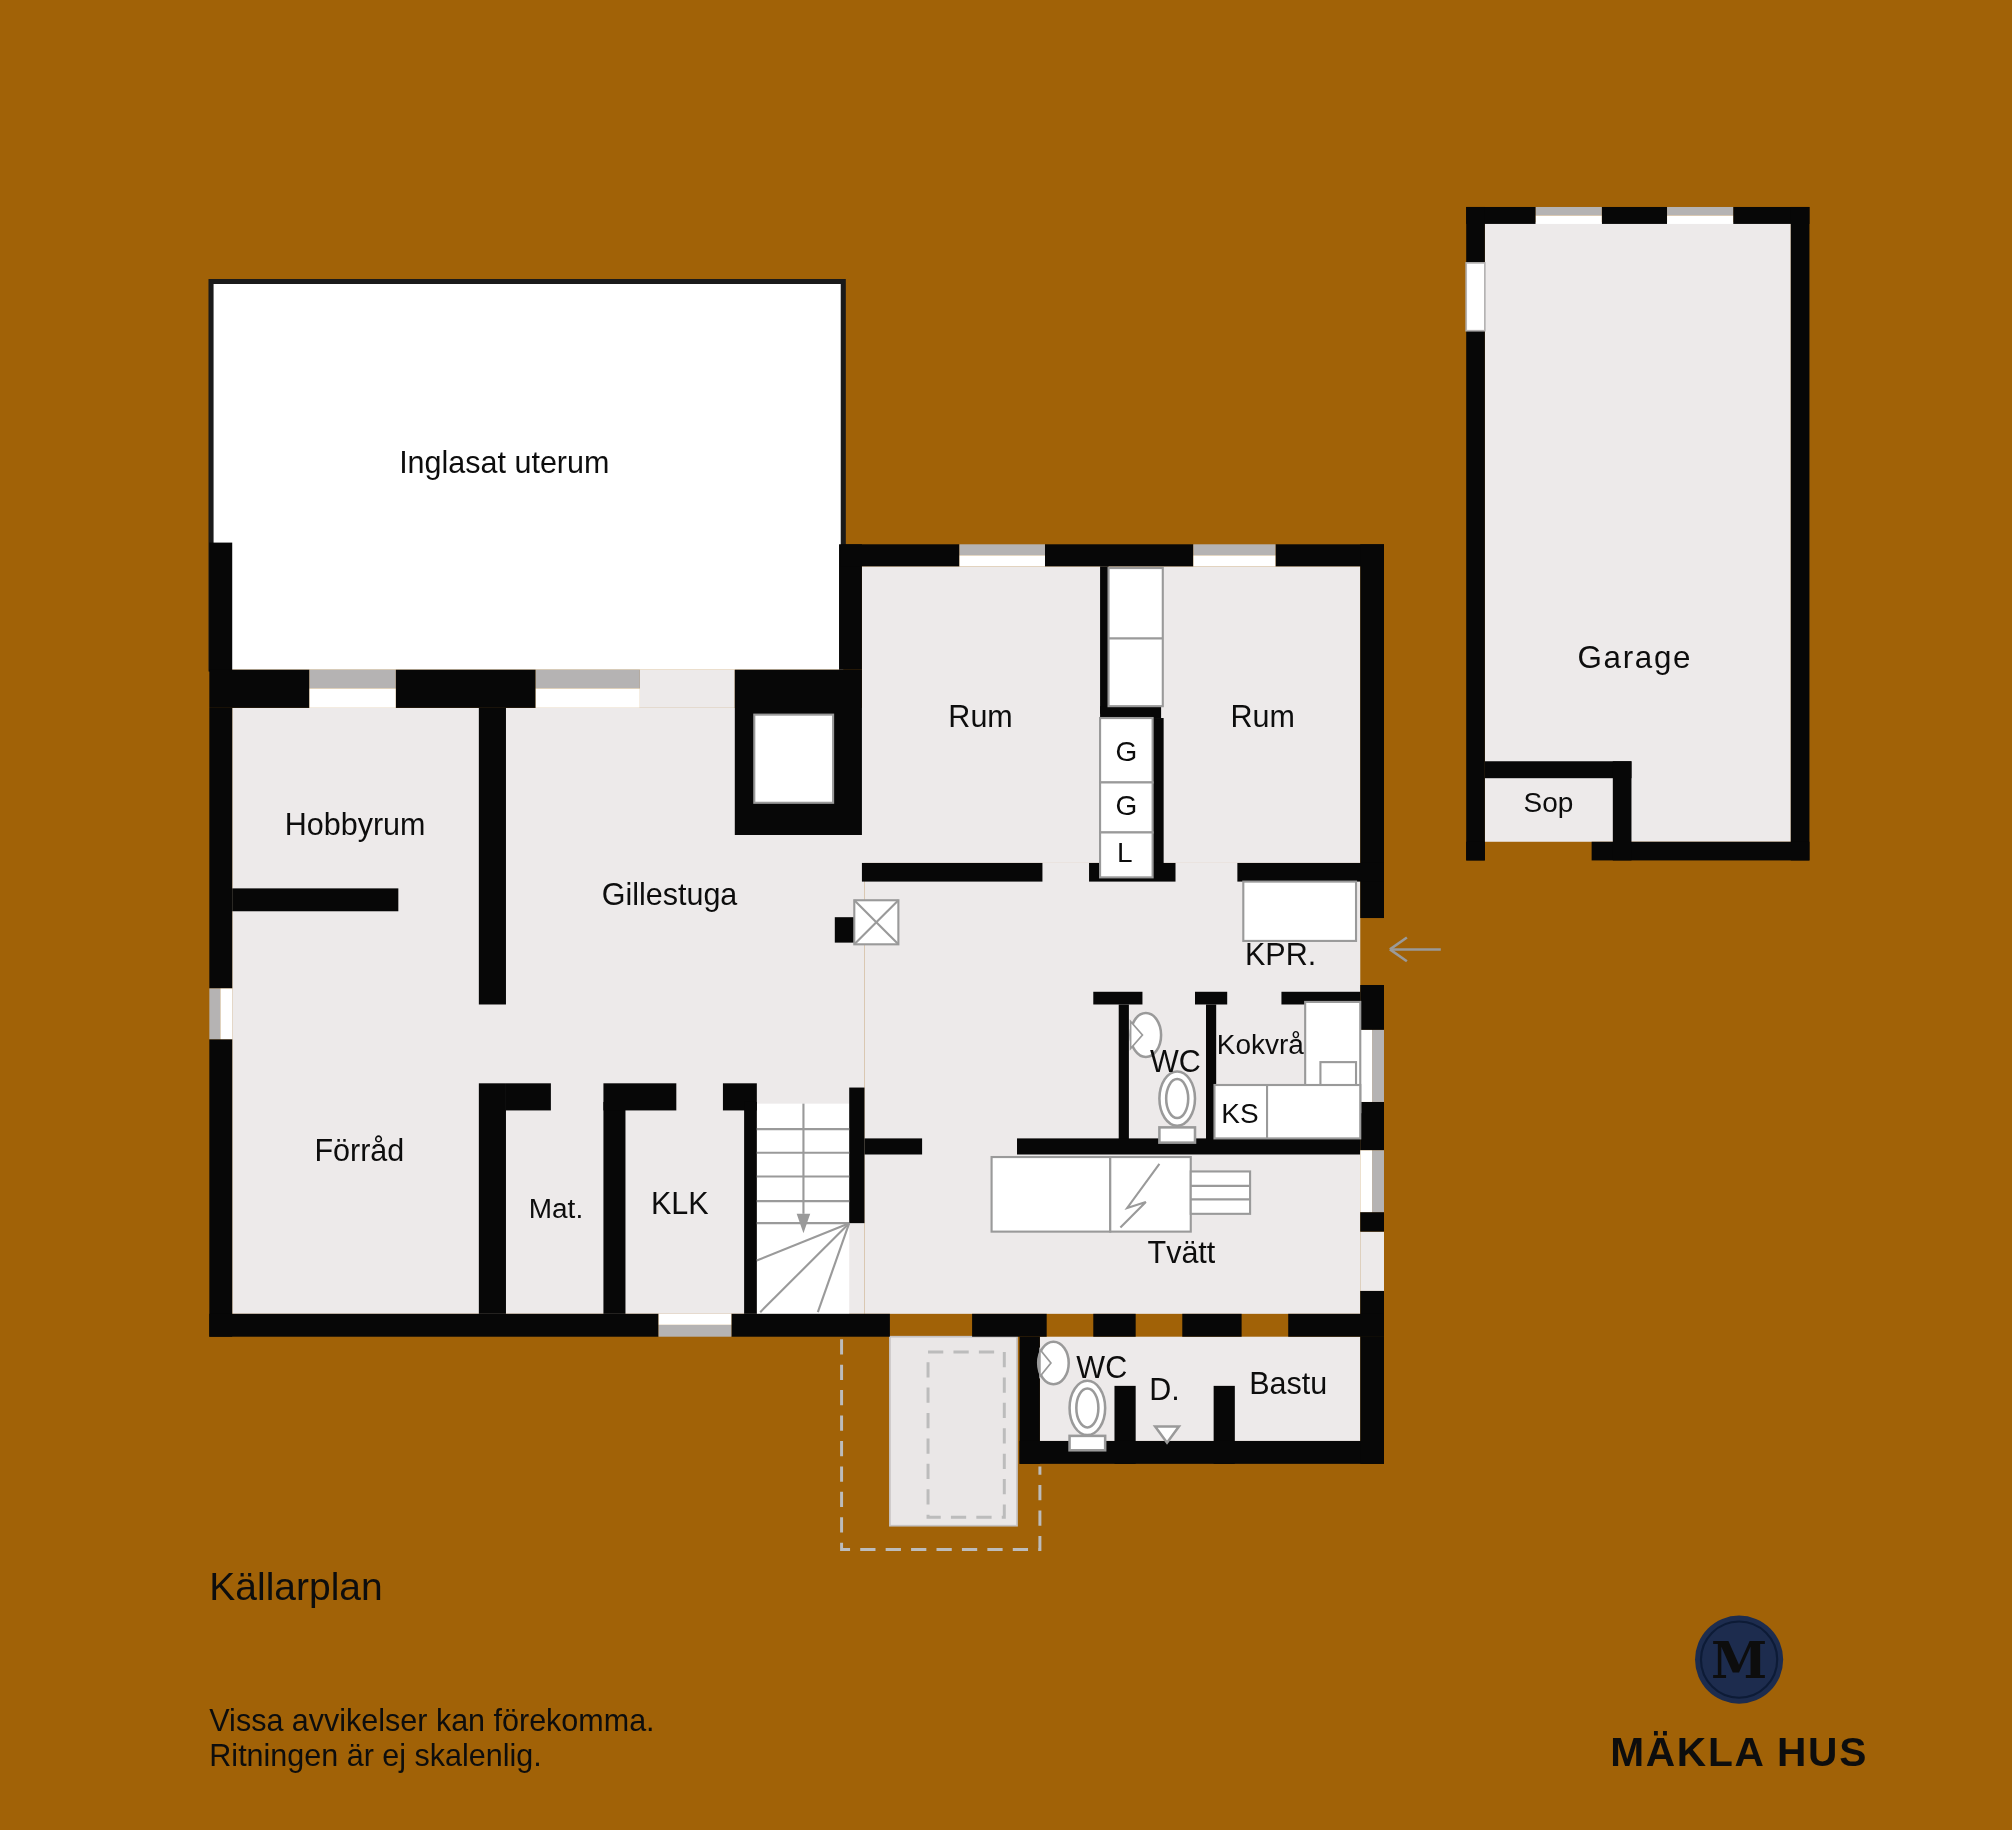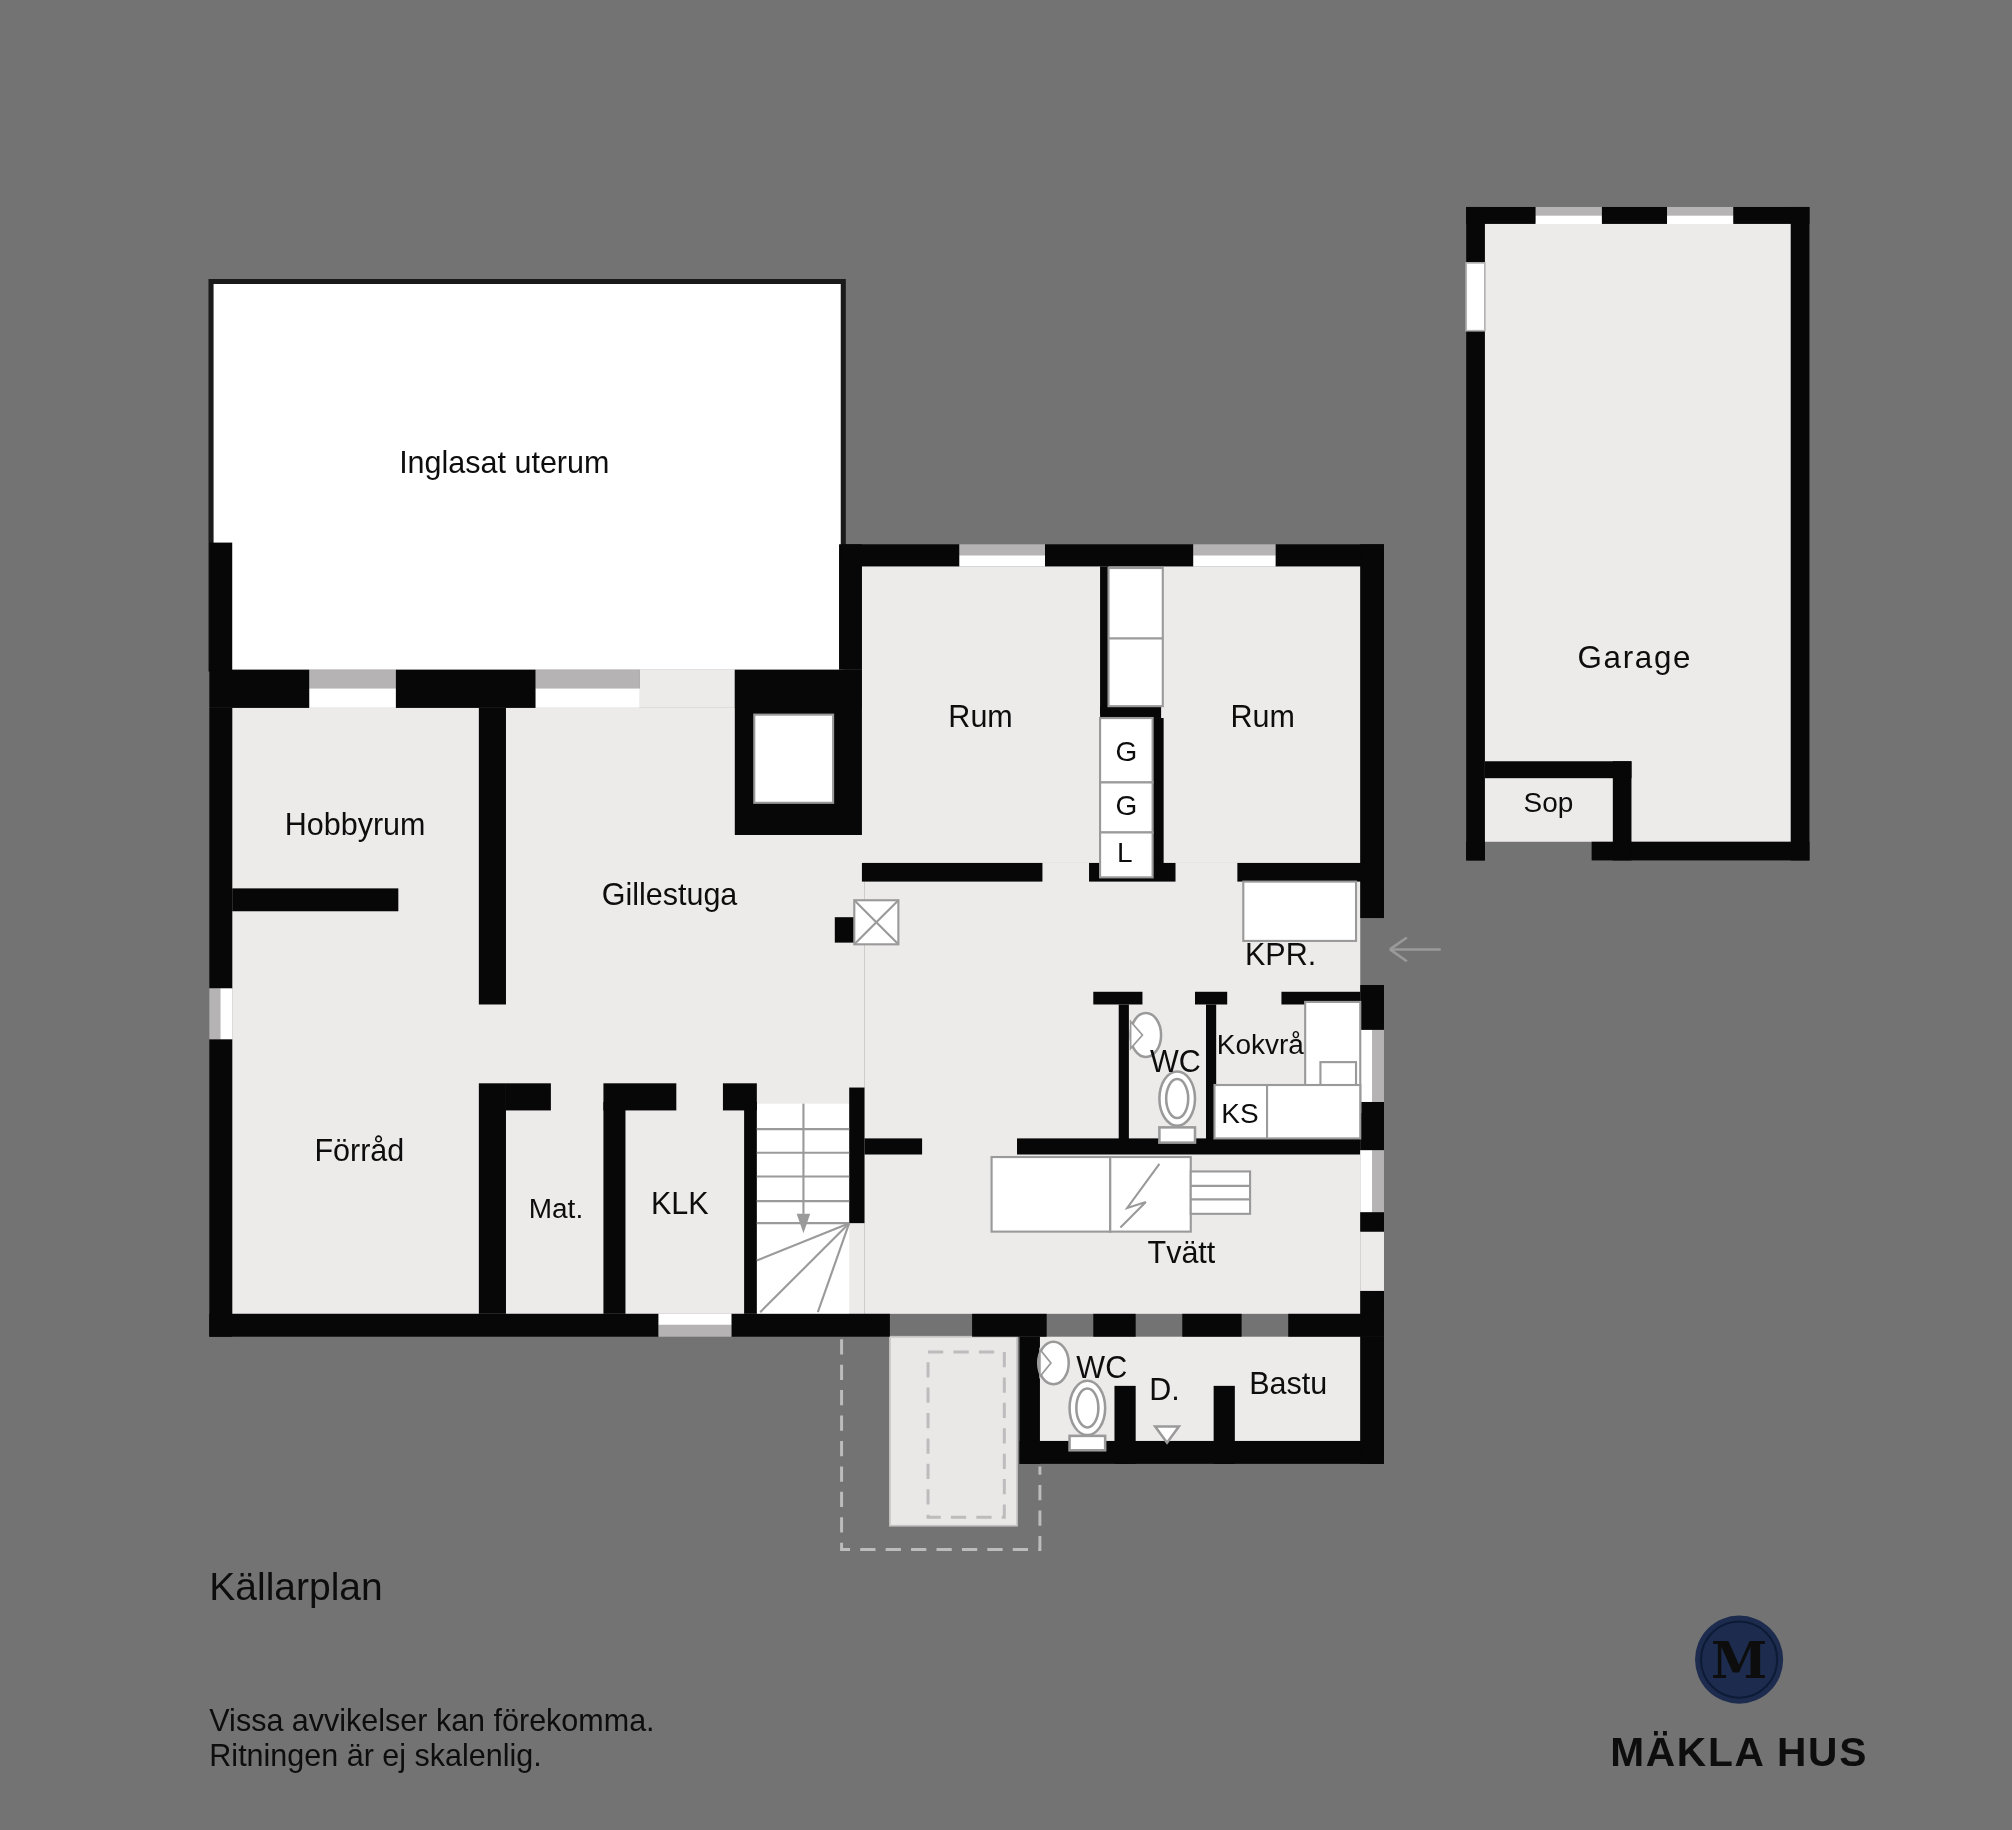--- a/index.html
+++ b/index.html
@@ -1,17 +1,17 @@
 <!DOCTYPE html>
 <html style="font-size:13.6px"><head>
 <meta charset="utf-8">
 <style>
   html,body{margin:0;padding:0;background:#ffffff;}
   body{font-family:"Liberation Sans", sans-serif;}
-  .canvas{position:relative;width:2012px;height:1831px;background:#737373;overflow:hidden;}
+  .canvas{position:relative;width:2012px;height:1831px;background:#a16207;overflow:hidden;}
   svg{position:absolute;inset:0;display:block;}
   text{font-family:"Liberation Sans", sans-serif;fill:#0d0d0d;}
   .room-label{font-size:36px;}
   .small-label{font-size:33px;}
   .title-label{font-size:46px;}
   .footer-label{font-size:36px;}
   .brand-label{font-size:48px;font-weight:bold;letter-spacing:2px;}
   .monogram{font-family:"DejaVu Serif", serif;font-size:60px;font-weight:bold;}
   .garage-label{font-size:37px;letter-spacing:2px;}
 </style>

